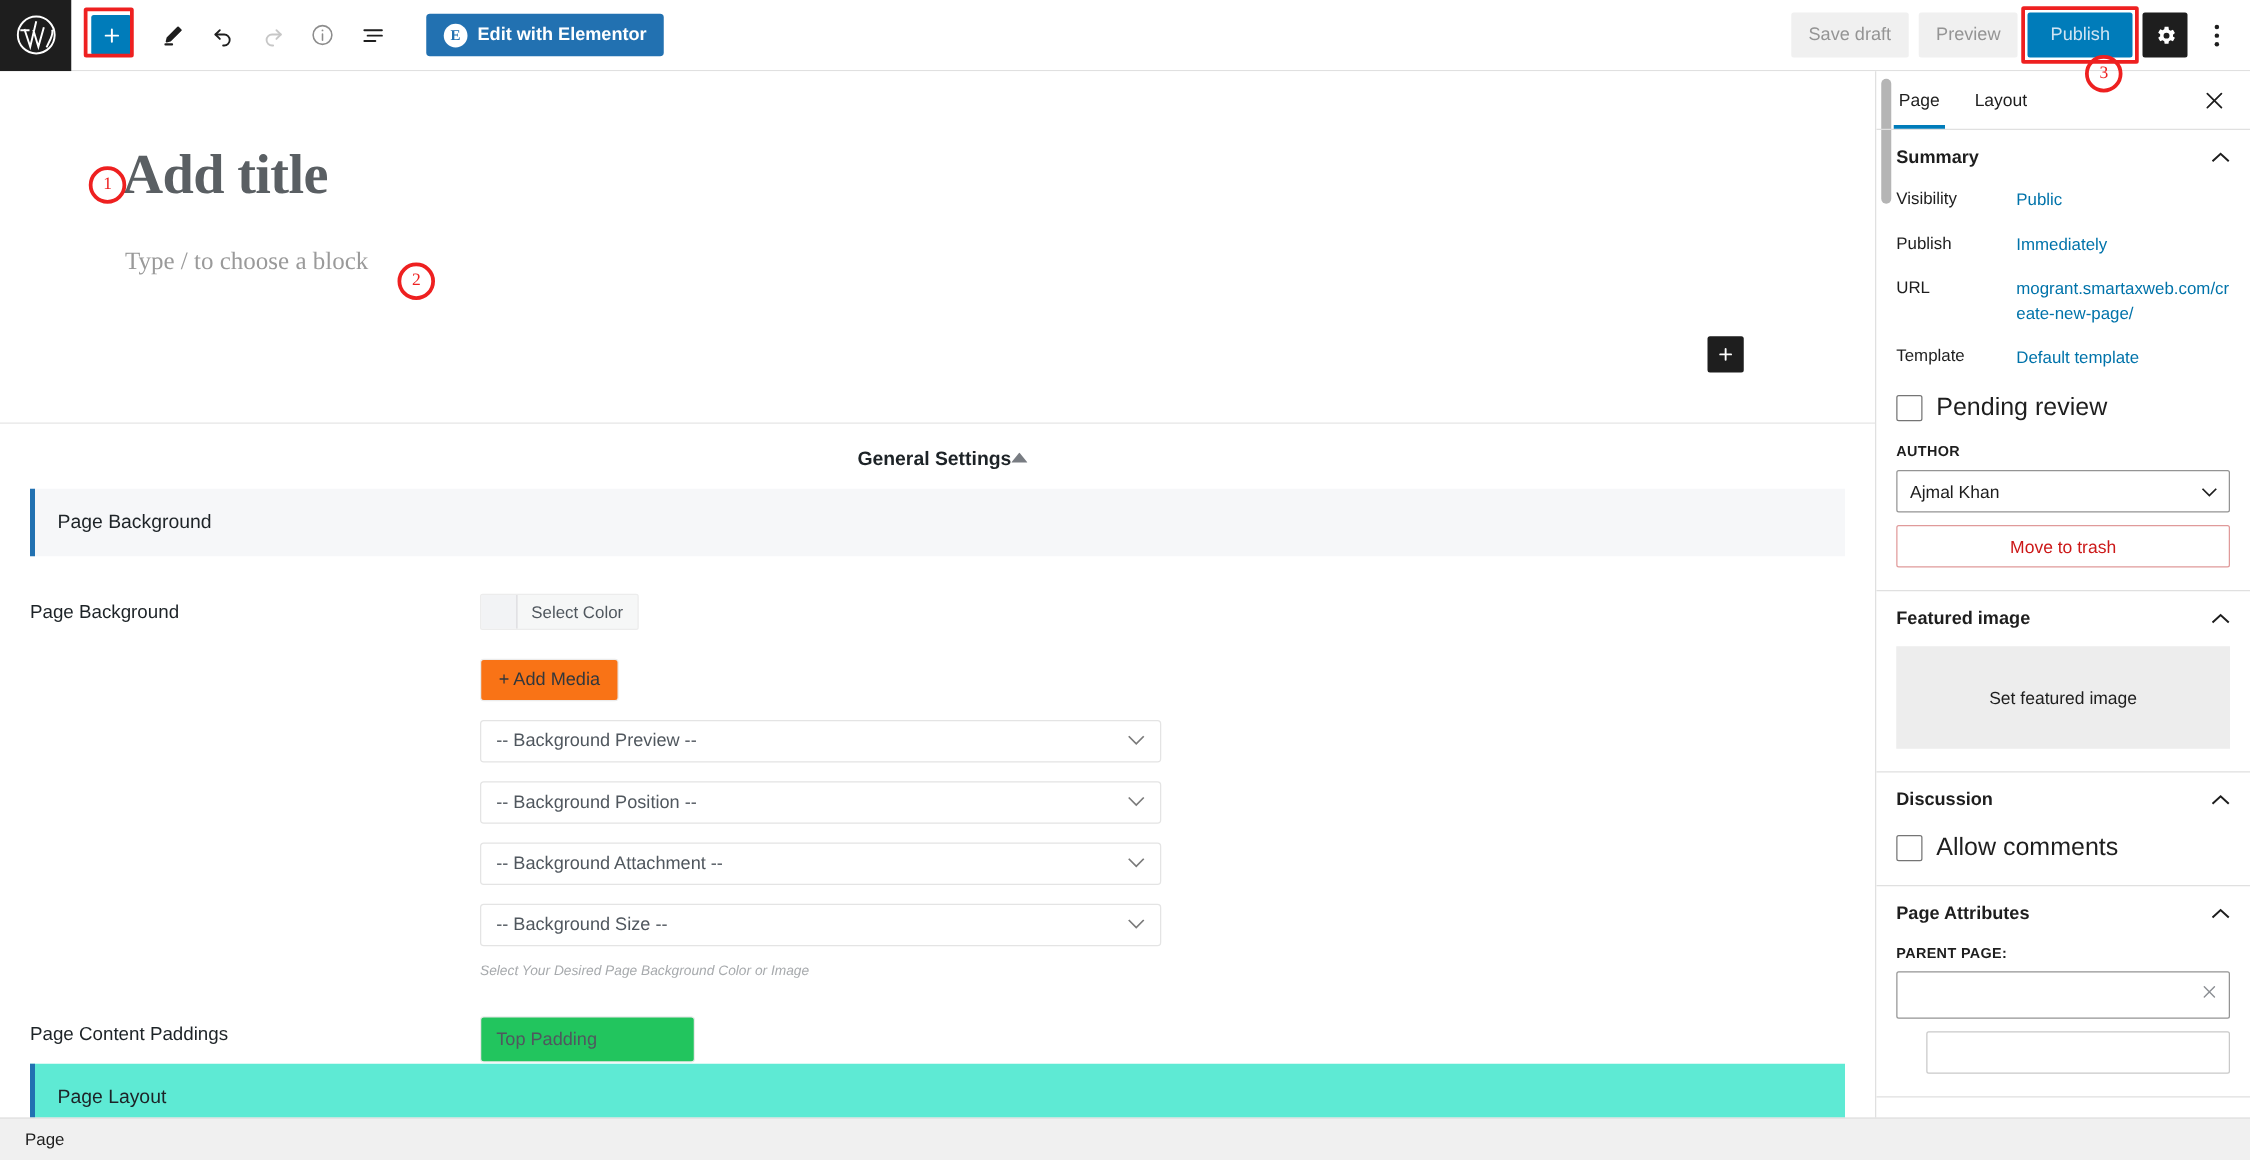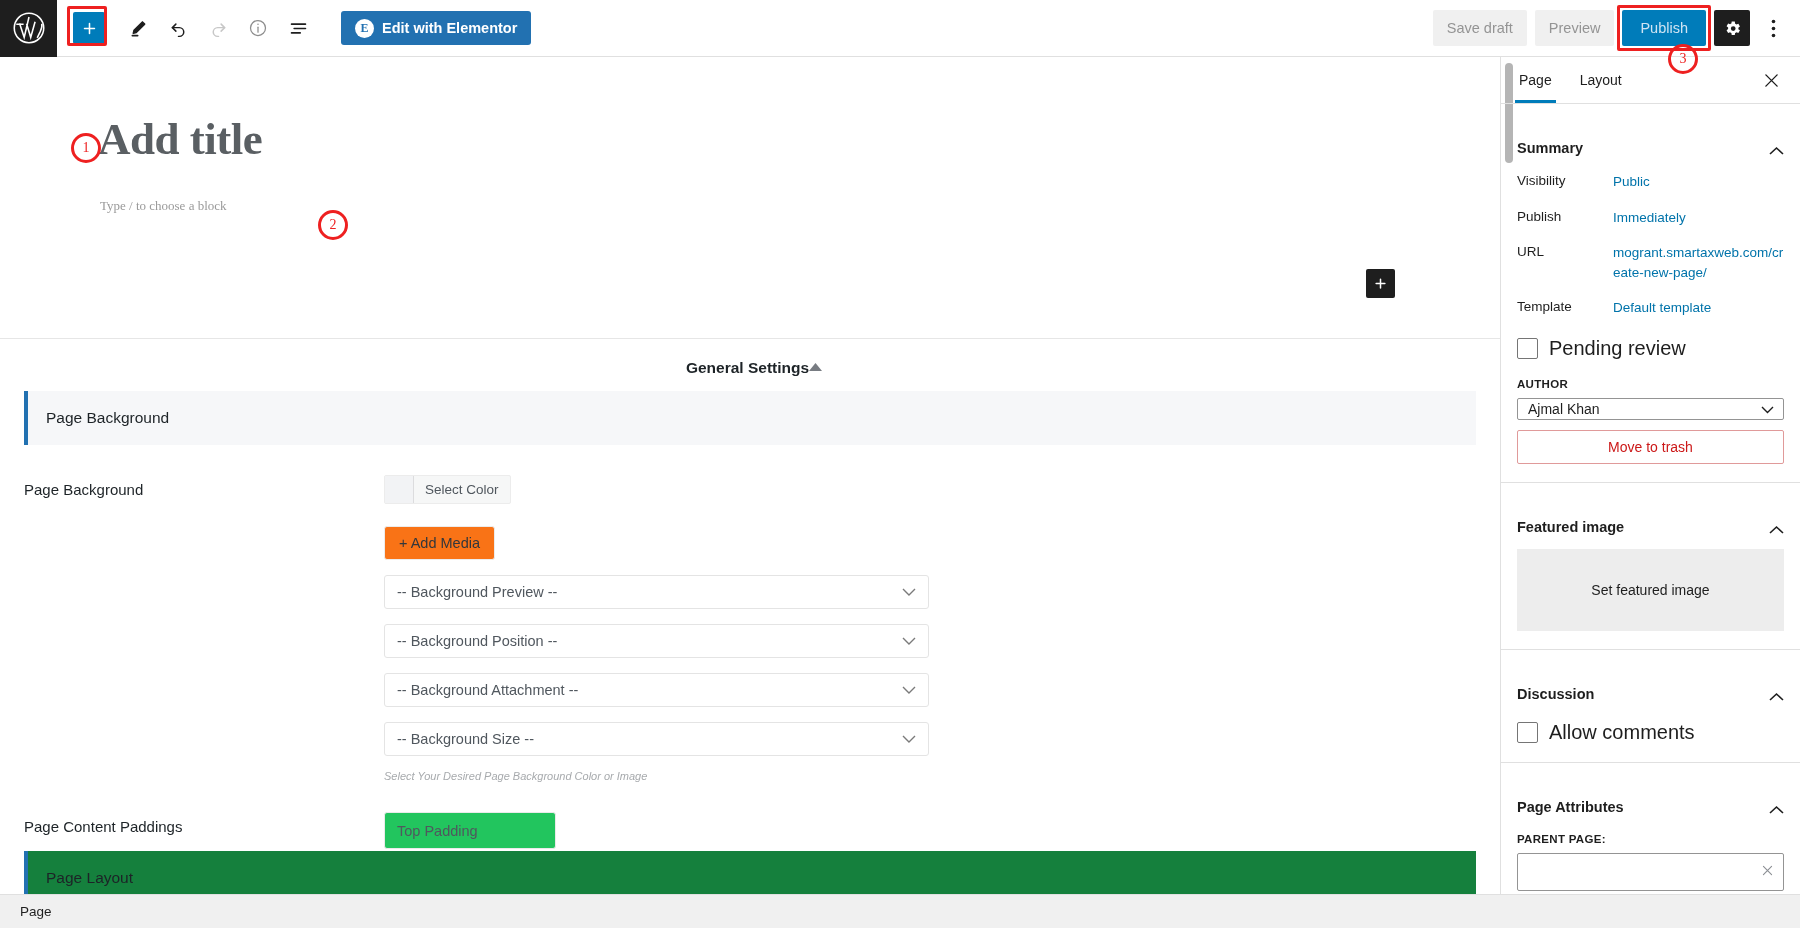--- a/index.html
+++ b/index.html
@@ -142,21 +142,21 @@
     letter-spacing: -0.5px;
   }
   .block-prompt-row {
     position: relative;
     margin-top: 36px;
     padding-left: 100px;
     display: flex; align-items: center;
   }
   .block-prompt {
     font-family: "Liberation Serif", serif;
-    font-size: 13px;
+    font-size: 20px;
     color: #9a9a9a;
   }
   .canvas-inserter {
     position: absolute;
     left: 1366px; top: 212px;
     width: 29px; height: 29px;
     background: #1e1e1e; border: none; border-radius: 2px;
     display: flex; align-items: center; justify-content: center;
     cursor: pointer;
   }
@@ -245,21 +245,21 @@
     background: #22c55e;
     padding: 0 12px;
     font-size: 14.5px; color: #50575e;
     font-family: "Liberation Sans", sans-serif;
   }
   .text-input::placeholder { color: #50575e; }
   .panel-bar2 {
     position: absolute;
     left: 24px; top: 512px;
     width: 1452px; height: 54px;
-    background: #15803d;
+    background: #5eead4;
     border-left: 4px solid #2271b1;
     display: flex; align-items: center;
     padding-left: 18px;
   }
 
   
   .sidebar {
     position: absolute; top: 57px; right: 0;
     width: 300px; height: 871px;
     background: #fff;
@@ -287,23 +287,22 @@
   }
   .sb-close {
     margin-left: auto; margin-right: 10px;
     background: none; border: none; cursor: pointer;
     font-size: 17px; color: #1e1e1e;
     width: 30px; height: 30px;
     display: flex; align-items: center; justify-content: center;
   }
   .sb-section { border-bottom: 1px solid #e0e0e0; padding: 14px 16px 18px 16px; }
   .sb-sec-head {
-    display: flex; align-items: flex-end; justify-content: space-between;
-    cursor: pointer;
-    margin-top: 22px;
+    display: flex; align-items: center; justify-content: space-between;
+    cursor: pointer;
   }
   .sb-sec-title { font-size: 14.5px; font-weight: bold; color: #1e1e1e; }
   .sb-chev { color: #1e1e1e; display:flex; }
   .sb-row {
     display: flex; align-items: flex-start;
     margin-top: 16px;
     font-size: 13.5px;
   }
   .sb-row-label { width: 96px; flex: 0 0 96px; color: #1e1e1e; padding-top: 1px; }
   .sb-row-val { color: #0073aa; cursor: pointer; line-height: 1.45; word-break: break-word; }
@@ -316,21 +315,21 @@
   }
   .sb-check-label { font-size: 20px; color: #1e1e1e; }
   .sb-smalllabel {
     font-size: 11.5px; font-weight: bold;
     letter-spacing: 0.3px;
     color: #1e1e1e; text-transform: uppercase;
     margin-top: 18px;
   }
   .sb-select {
     margin-top: 8px;
-    width: 100%; height: 22px;
+    width: 100%; height: 34px;
     border: 1px solid #949494; border-radius: 2px;
     background: #fff;
     display: flex; align-items: center;
     padding: 0 10px;
     font-size: 14px; color: #1e1e1e;
     position: relative; cursor: pointer;
   }
   .sb-select .chev { position: absolute; right: 9px; top: 50%; transform: translateY(-50%); }
   .trash-btn {
     margin-top: 10px;

